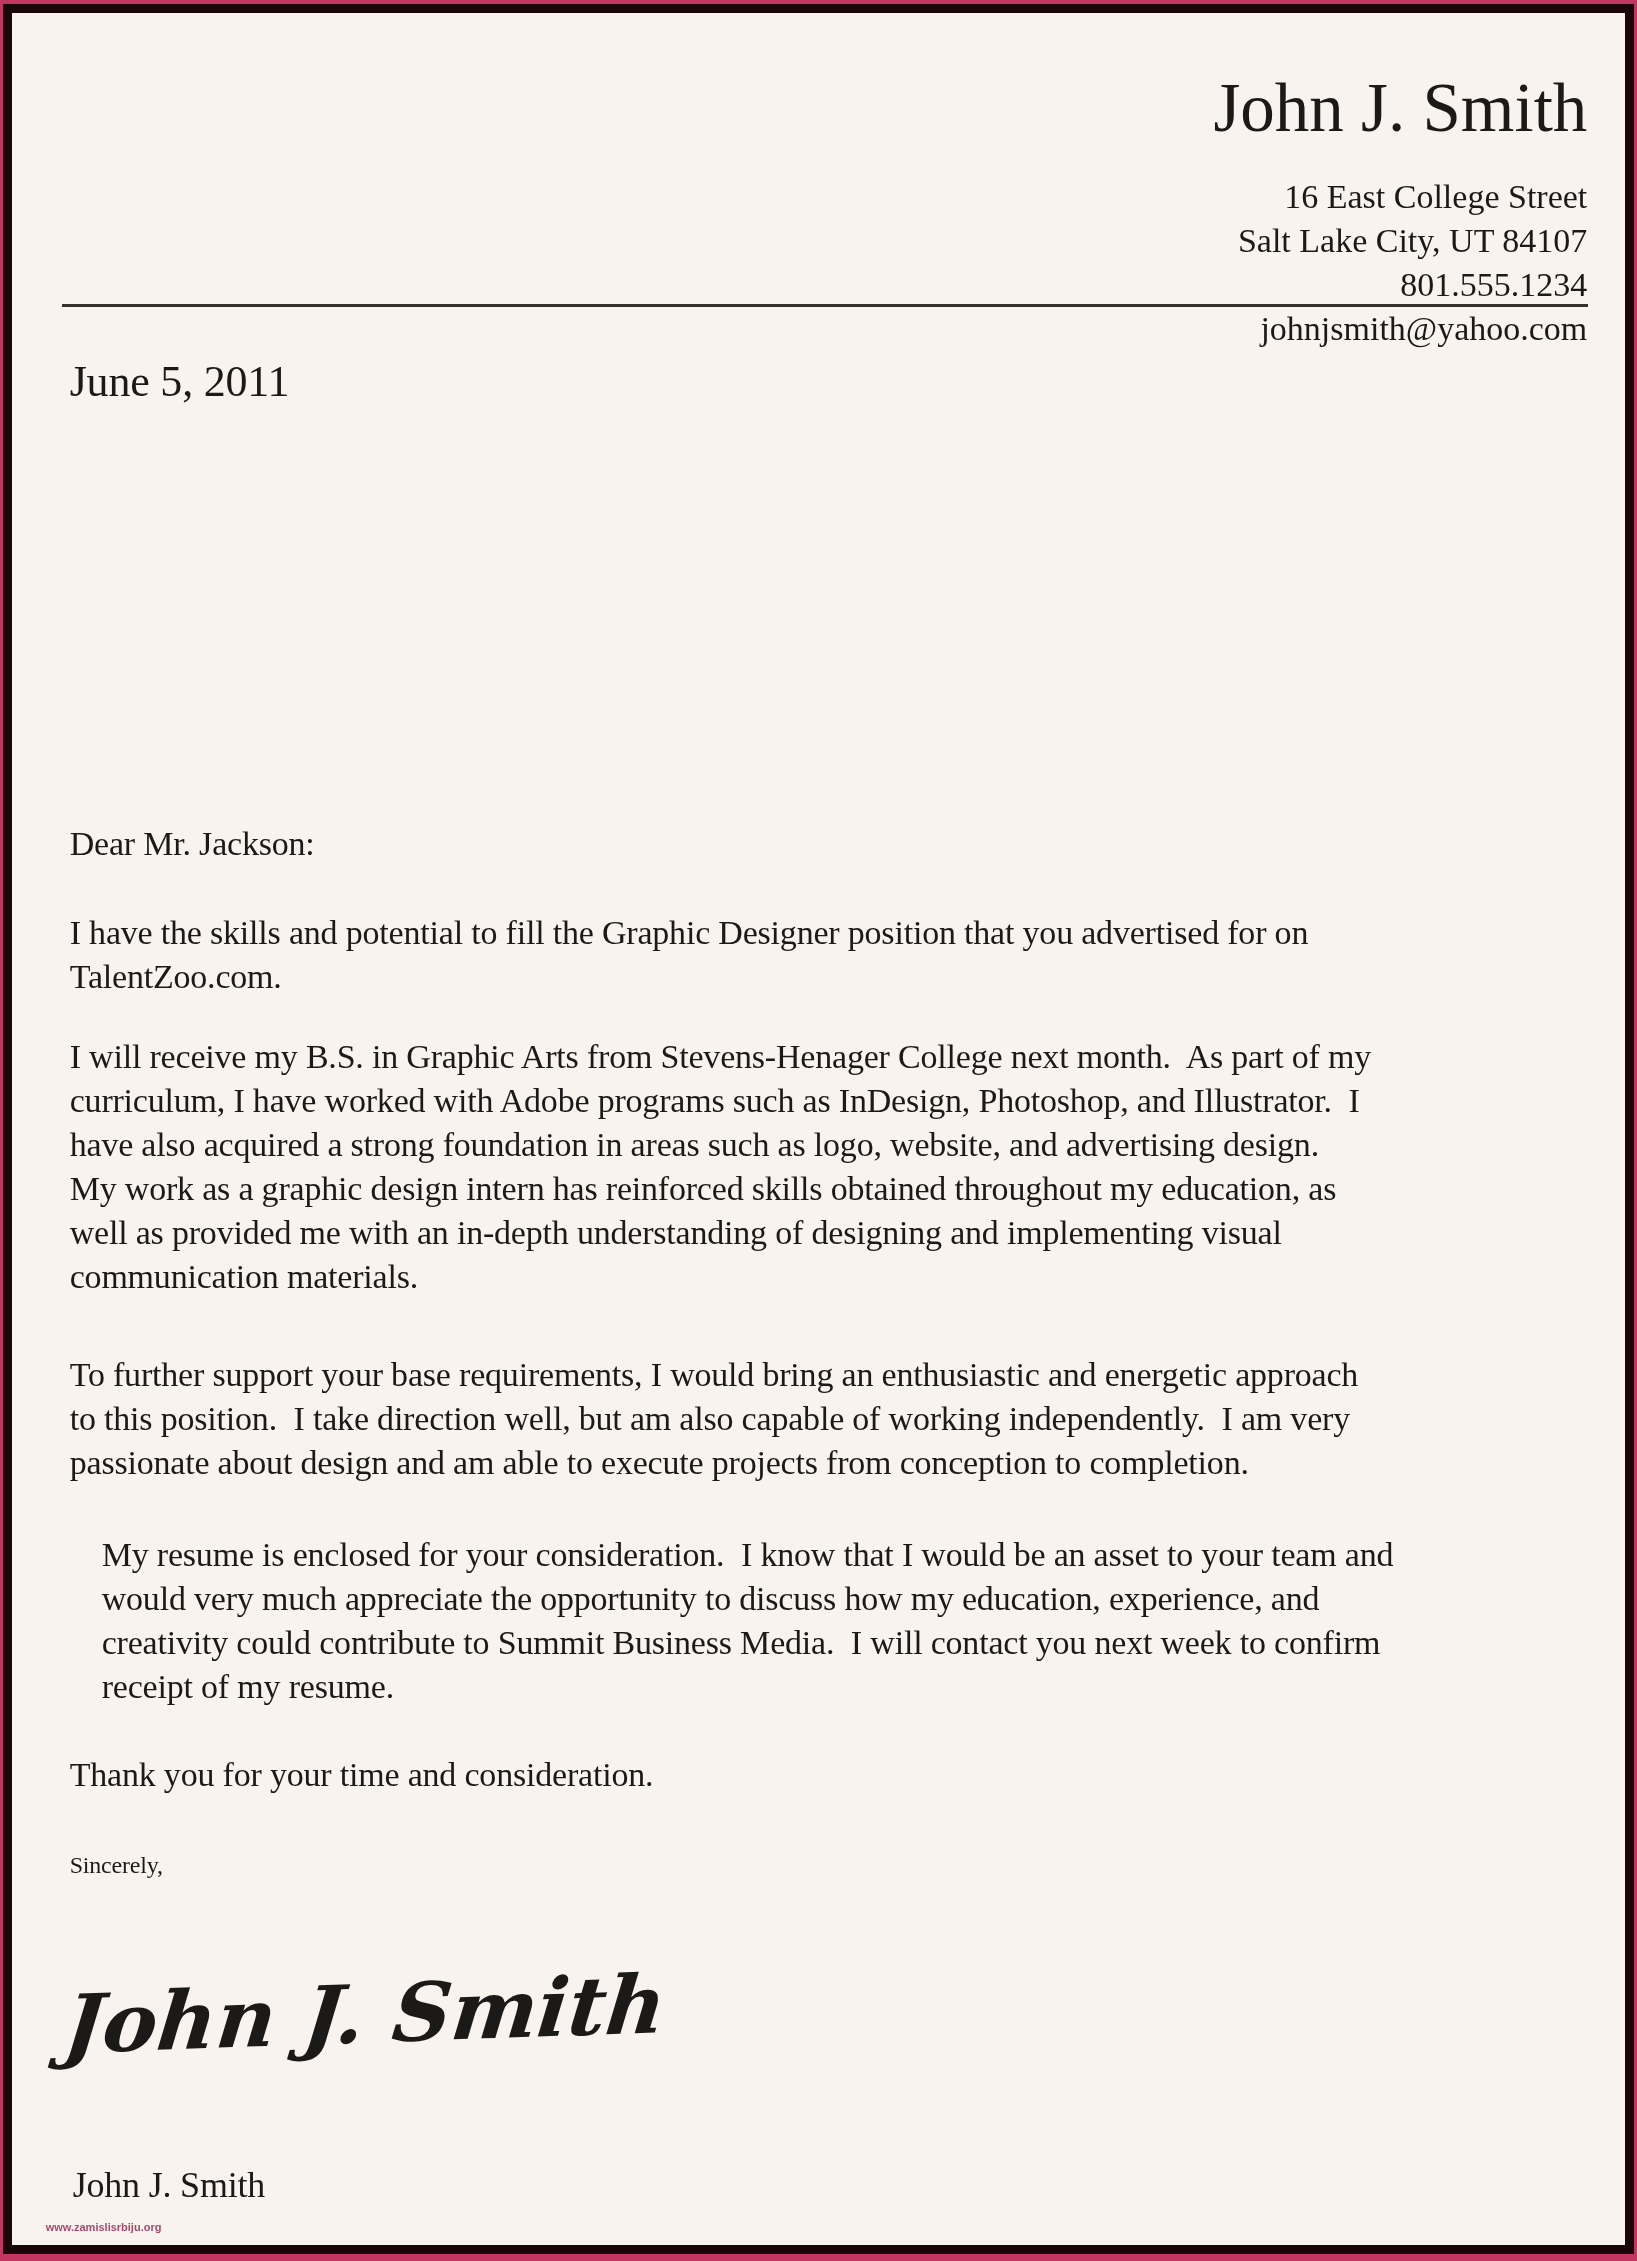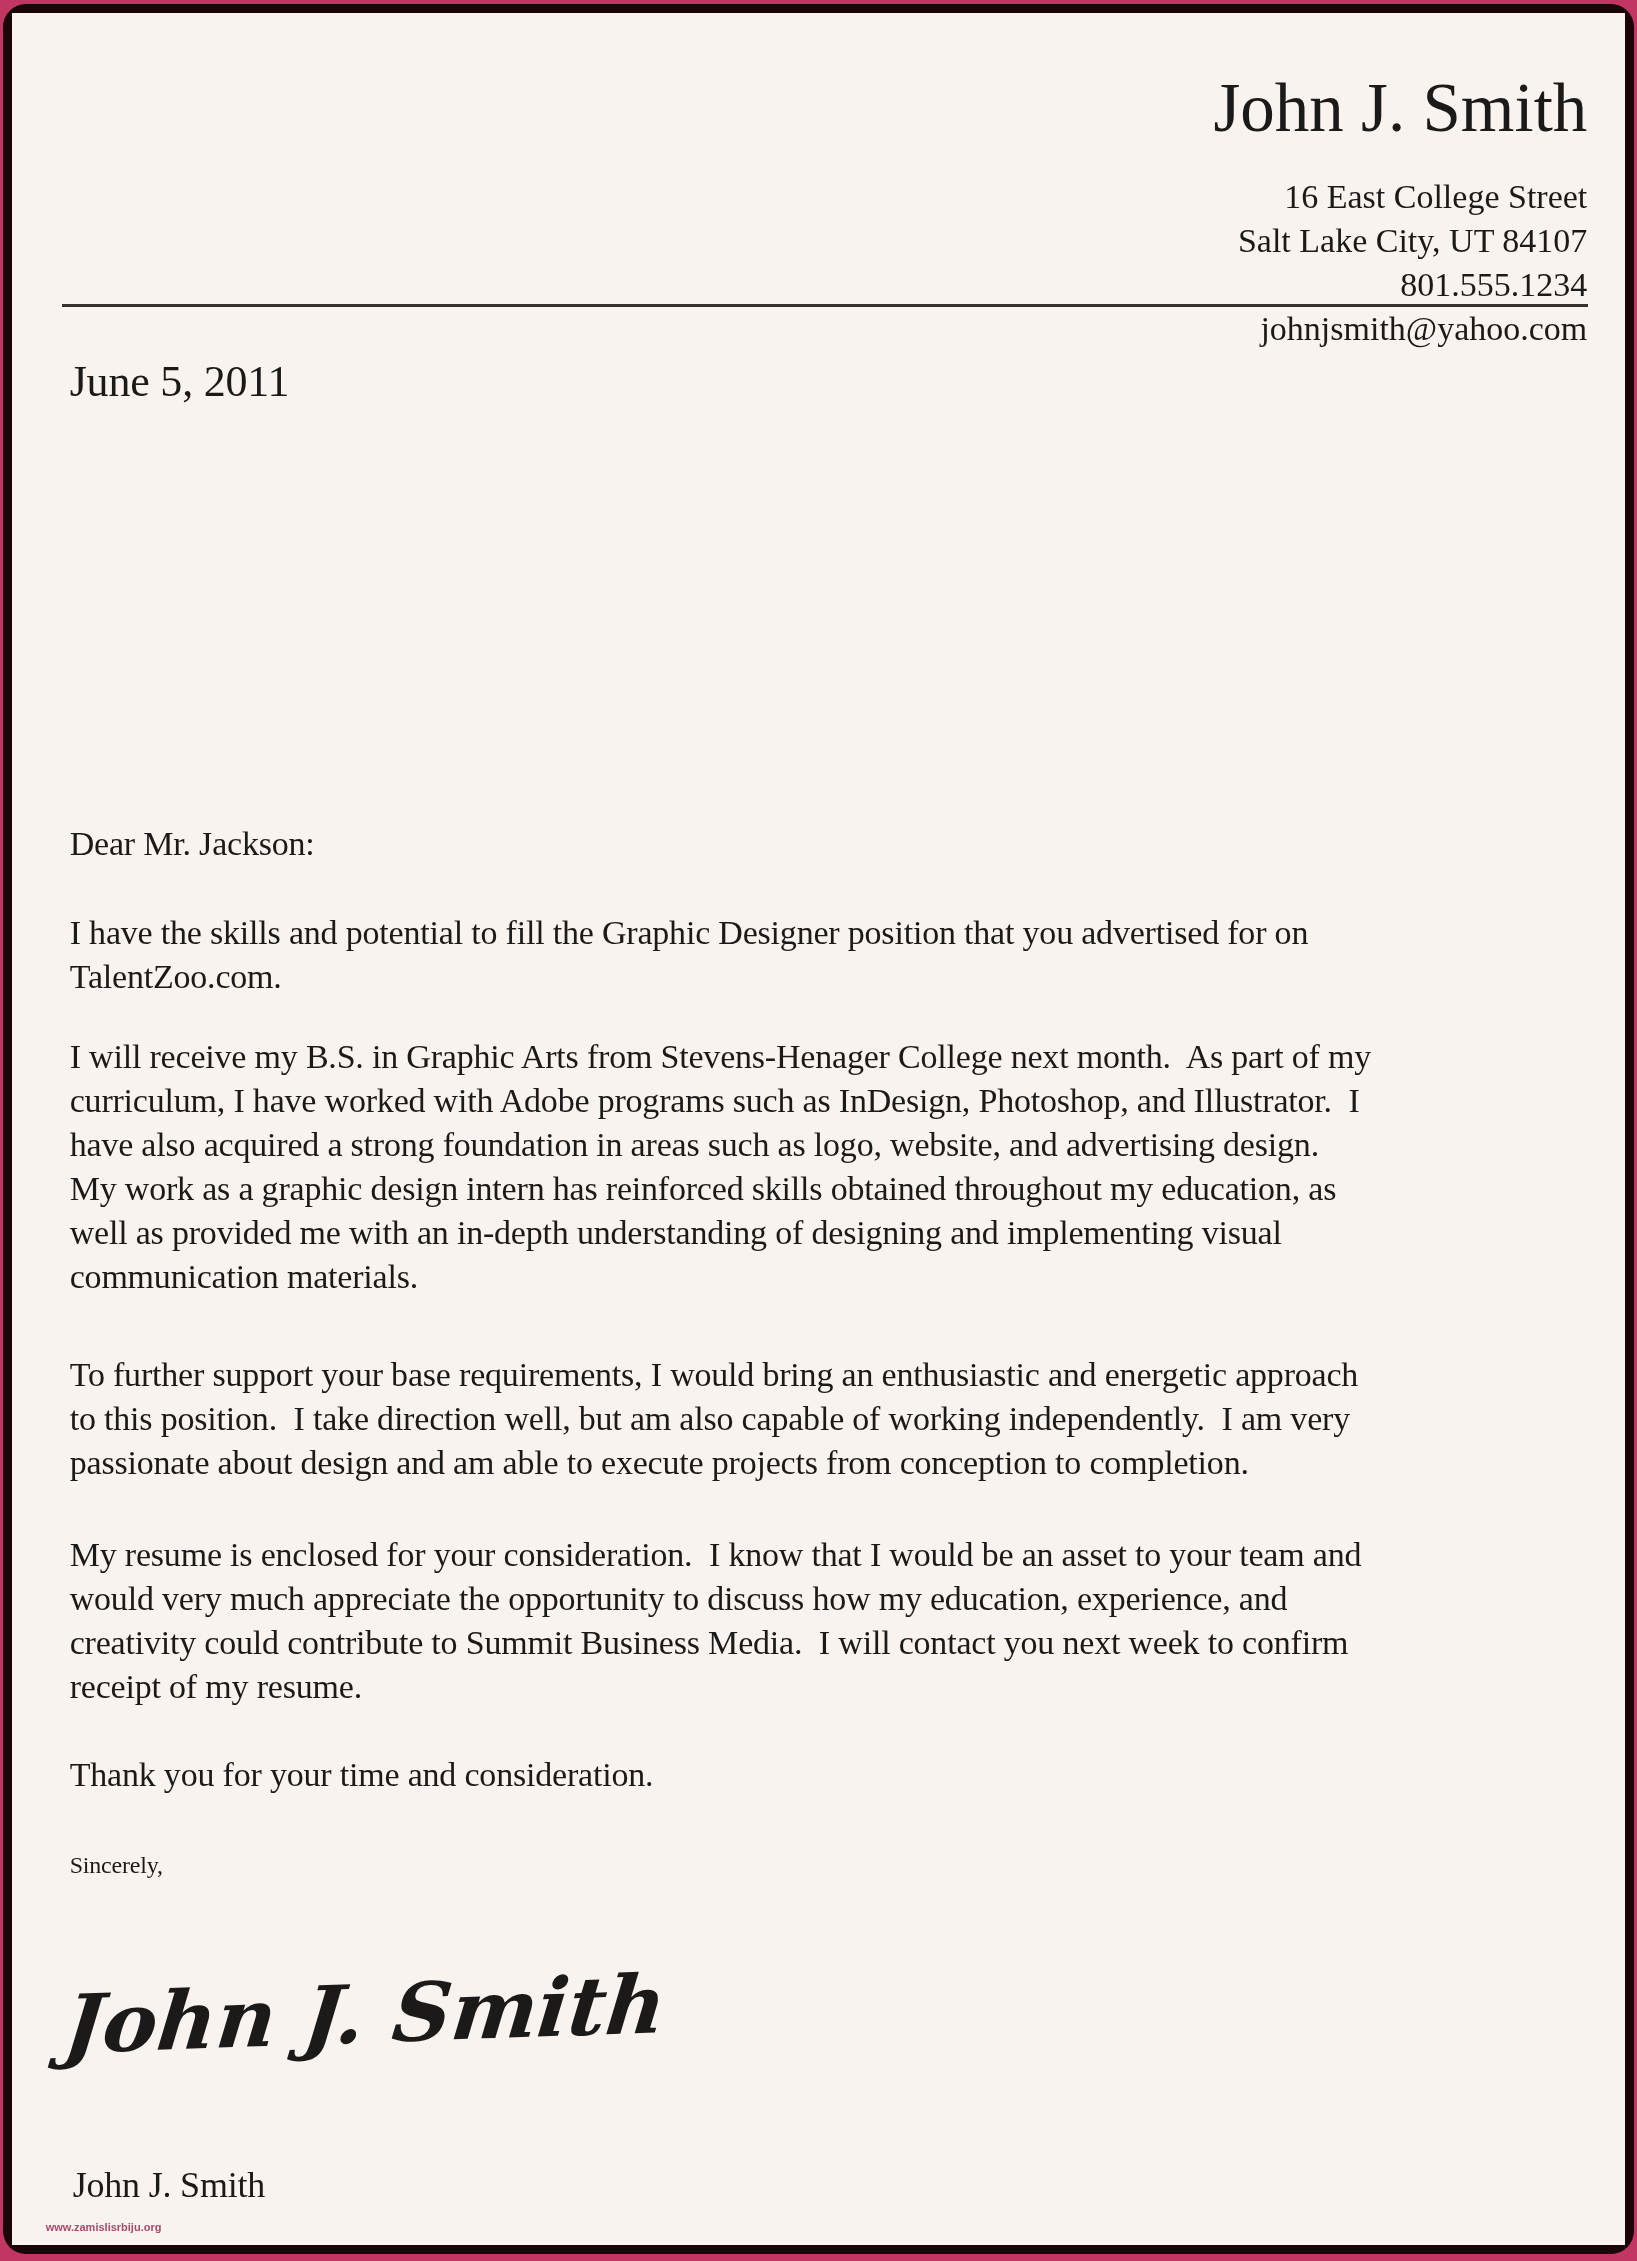--- a/index.html
+++ b/index.html
@@ -12,21 +12,20 @@
   
   .frame-outer {
     position: absolute; inset: 0;
     background: #c23762;
   }
   
   .frame-inner {
     position: absolute;
     left: 3.1px; top: 3.9px; right: 3.1px; bottom: 7px;
     background: #1a0609;
-    border-radius: 23px;
   }
   
   .paper {
     position: absolute;
     left: 8.6px; top: 9.4px; right: 8.6px; bottom: 9.4px;
     background: #f8f3ee;
     color: #1c1a19;
   }
   .txt { white-space: pre-wrap; letter-spacing: -0.2px; }
 
@@ -54,21 +53,21 @@
     font-size: 34px; line-height: 62px; white-space: pre-line;
   }
   .salutation {
     position: absolute; top: 809px; left: 58px;
     font-size: 34px; line-height: 44px;
   }
   .para { position: absolute; left: 58px; width: 1532px; font-size: 34px; line-height: 44px; }
   .para-1 { top: 898px; }
   .para-2 { top: 1022px; }
   .para-3 { top: 1340px; }
-  .para-4 { top: 1520px; }
+  .para-4 { top: 1520px; margin-left: 32px; }
   .thanks-line { position: absolute; top: 1740px; left: 58px; font-size: 34px; line-height: 44px; }
   .closing-line { position: absolute; top: 1830px; left: 58px; font-size: 24px; line-height: 44px; }
   .signature-script {
     position: absolute; top: 1965px; left: 48px;
     font-family: "DejaVu Serif", serif;
     font-style: italic; font-weight: 700;
     font-size: 81px; line-height: 94px;
     transform: skewX(-8deg) rotate(-2deg);
     transform-origin: left bottom;
     white-space: pre;

